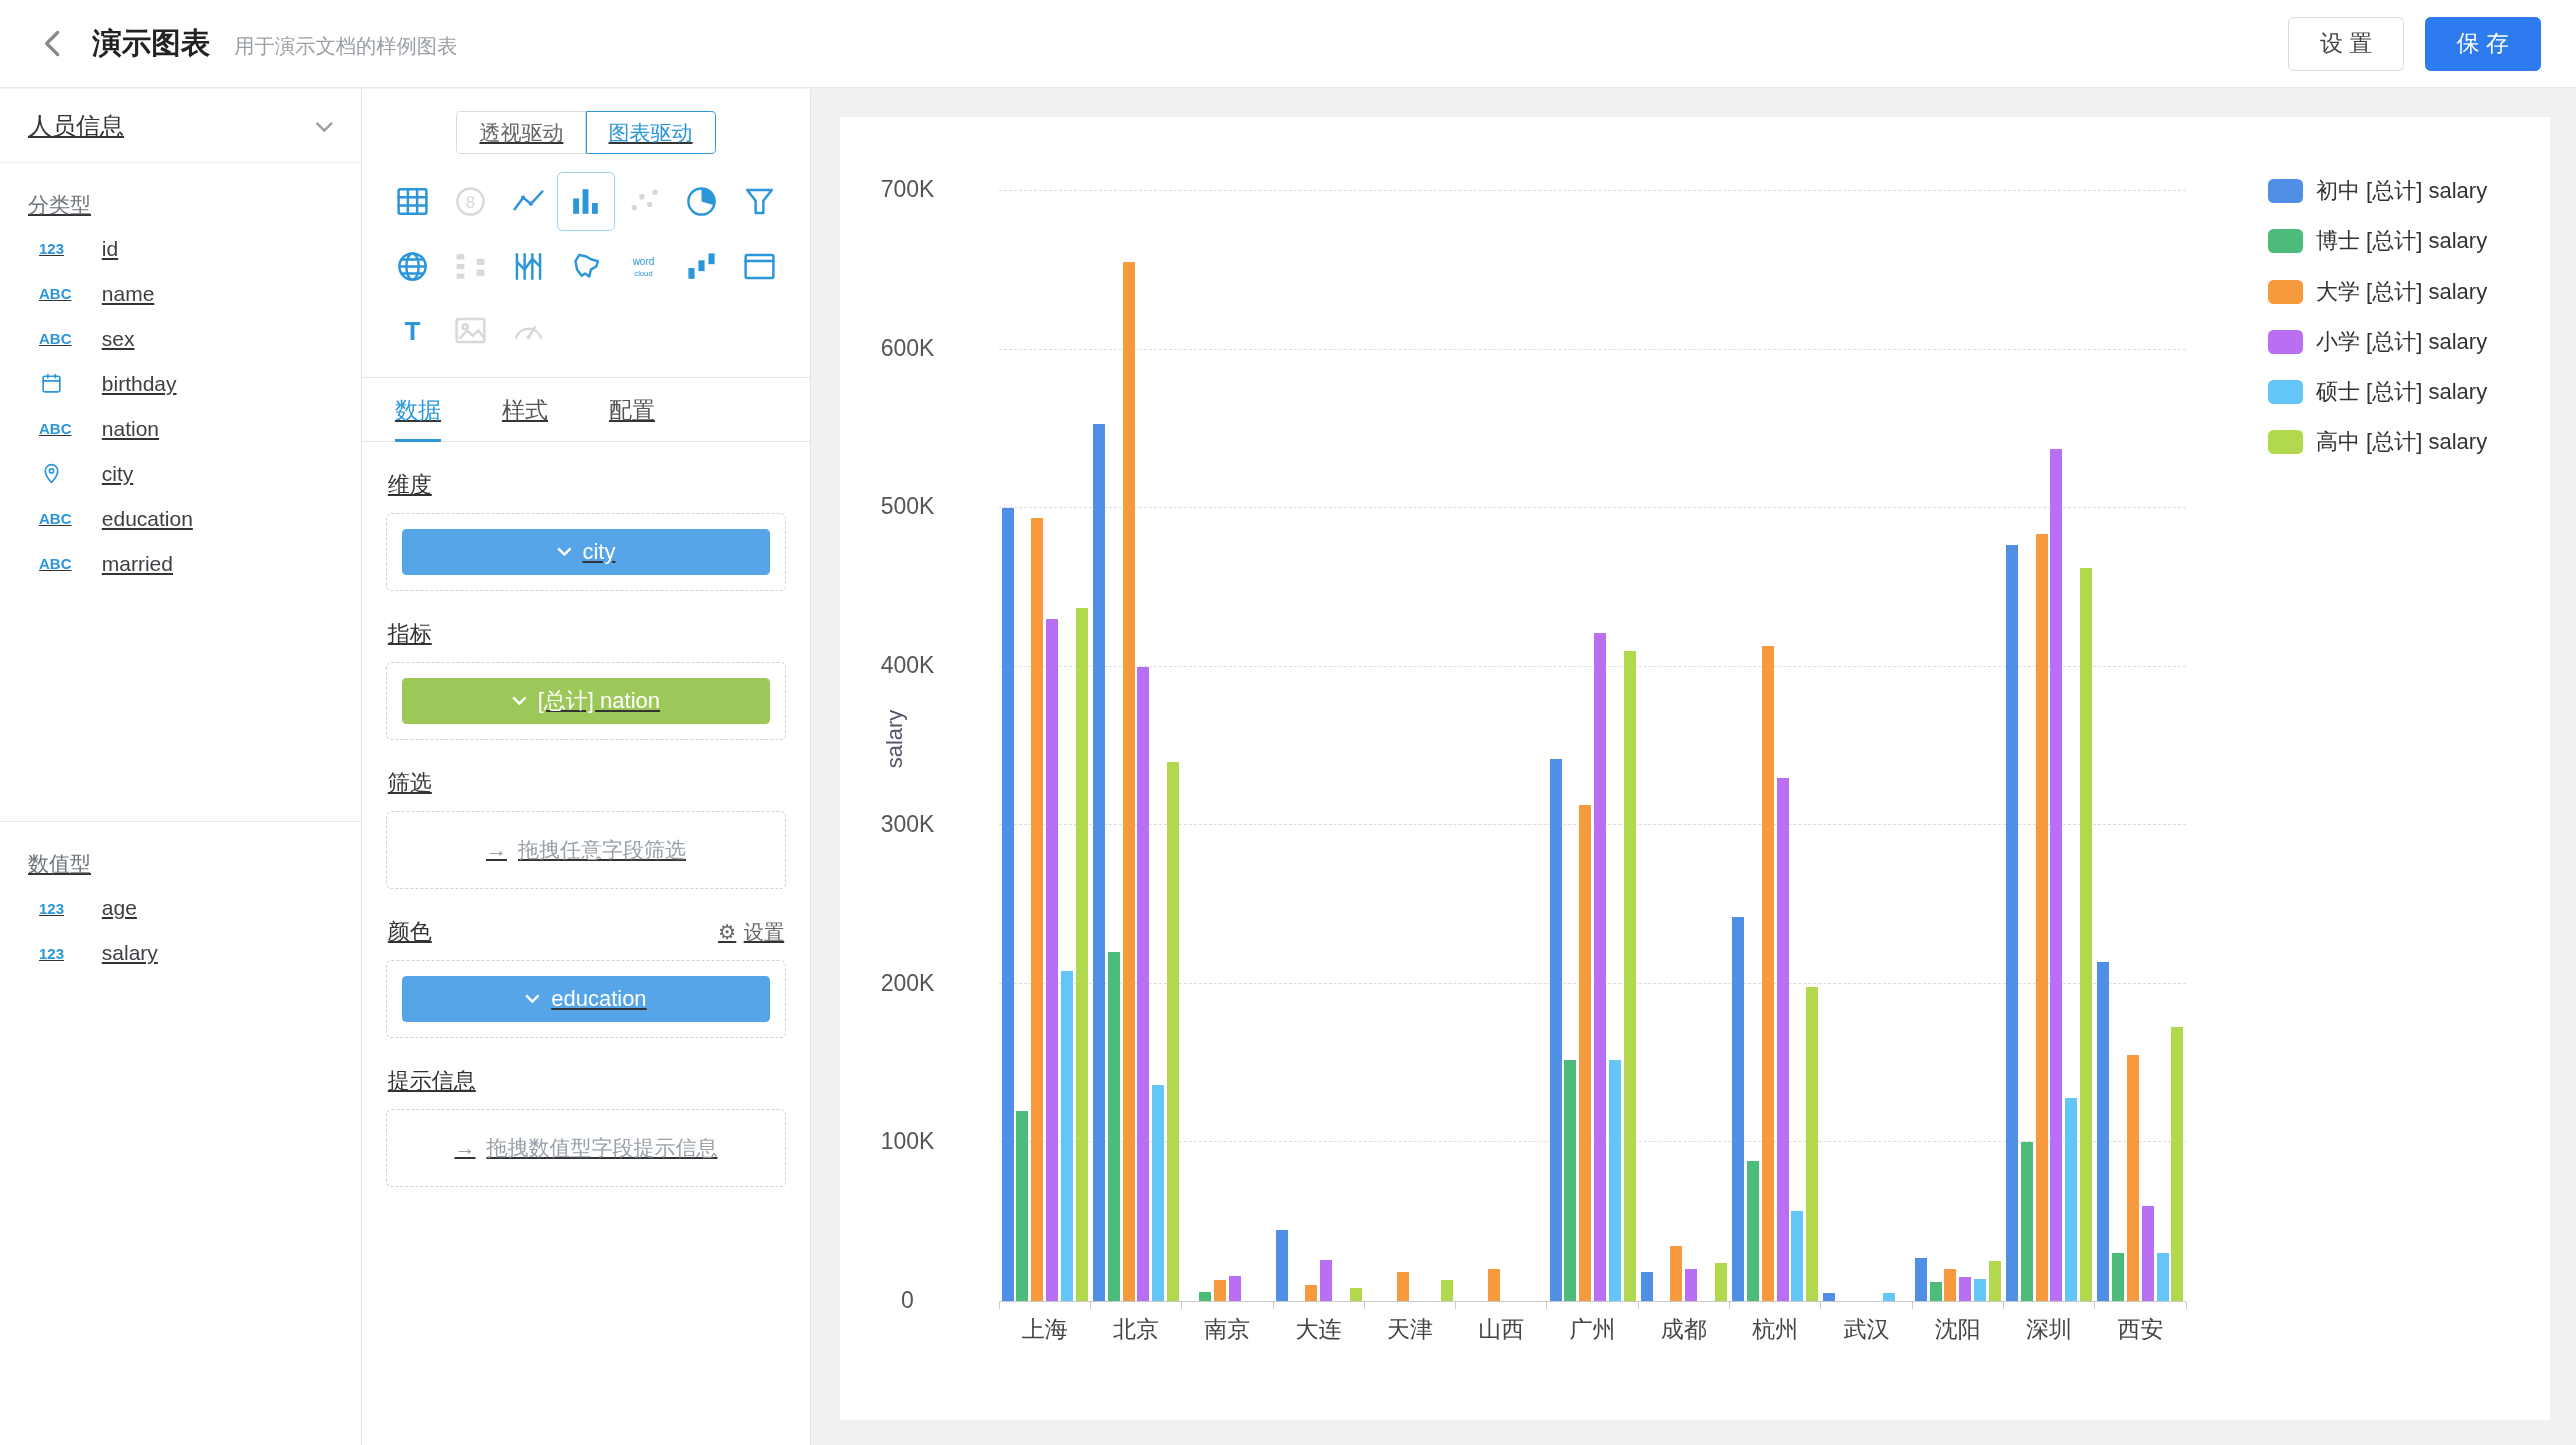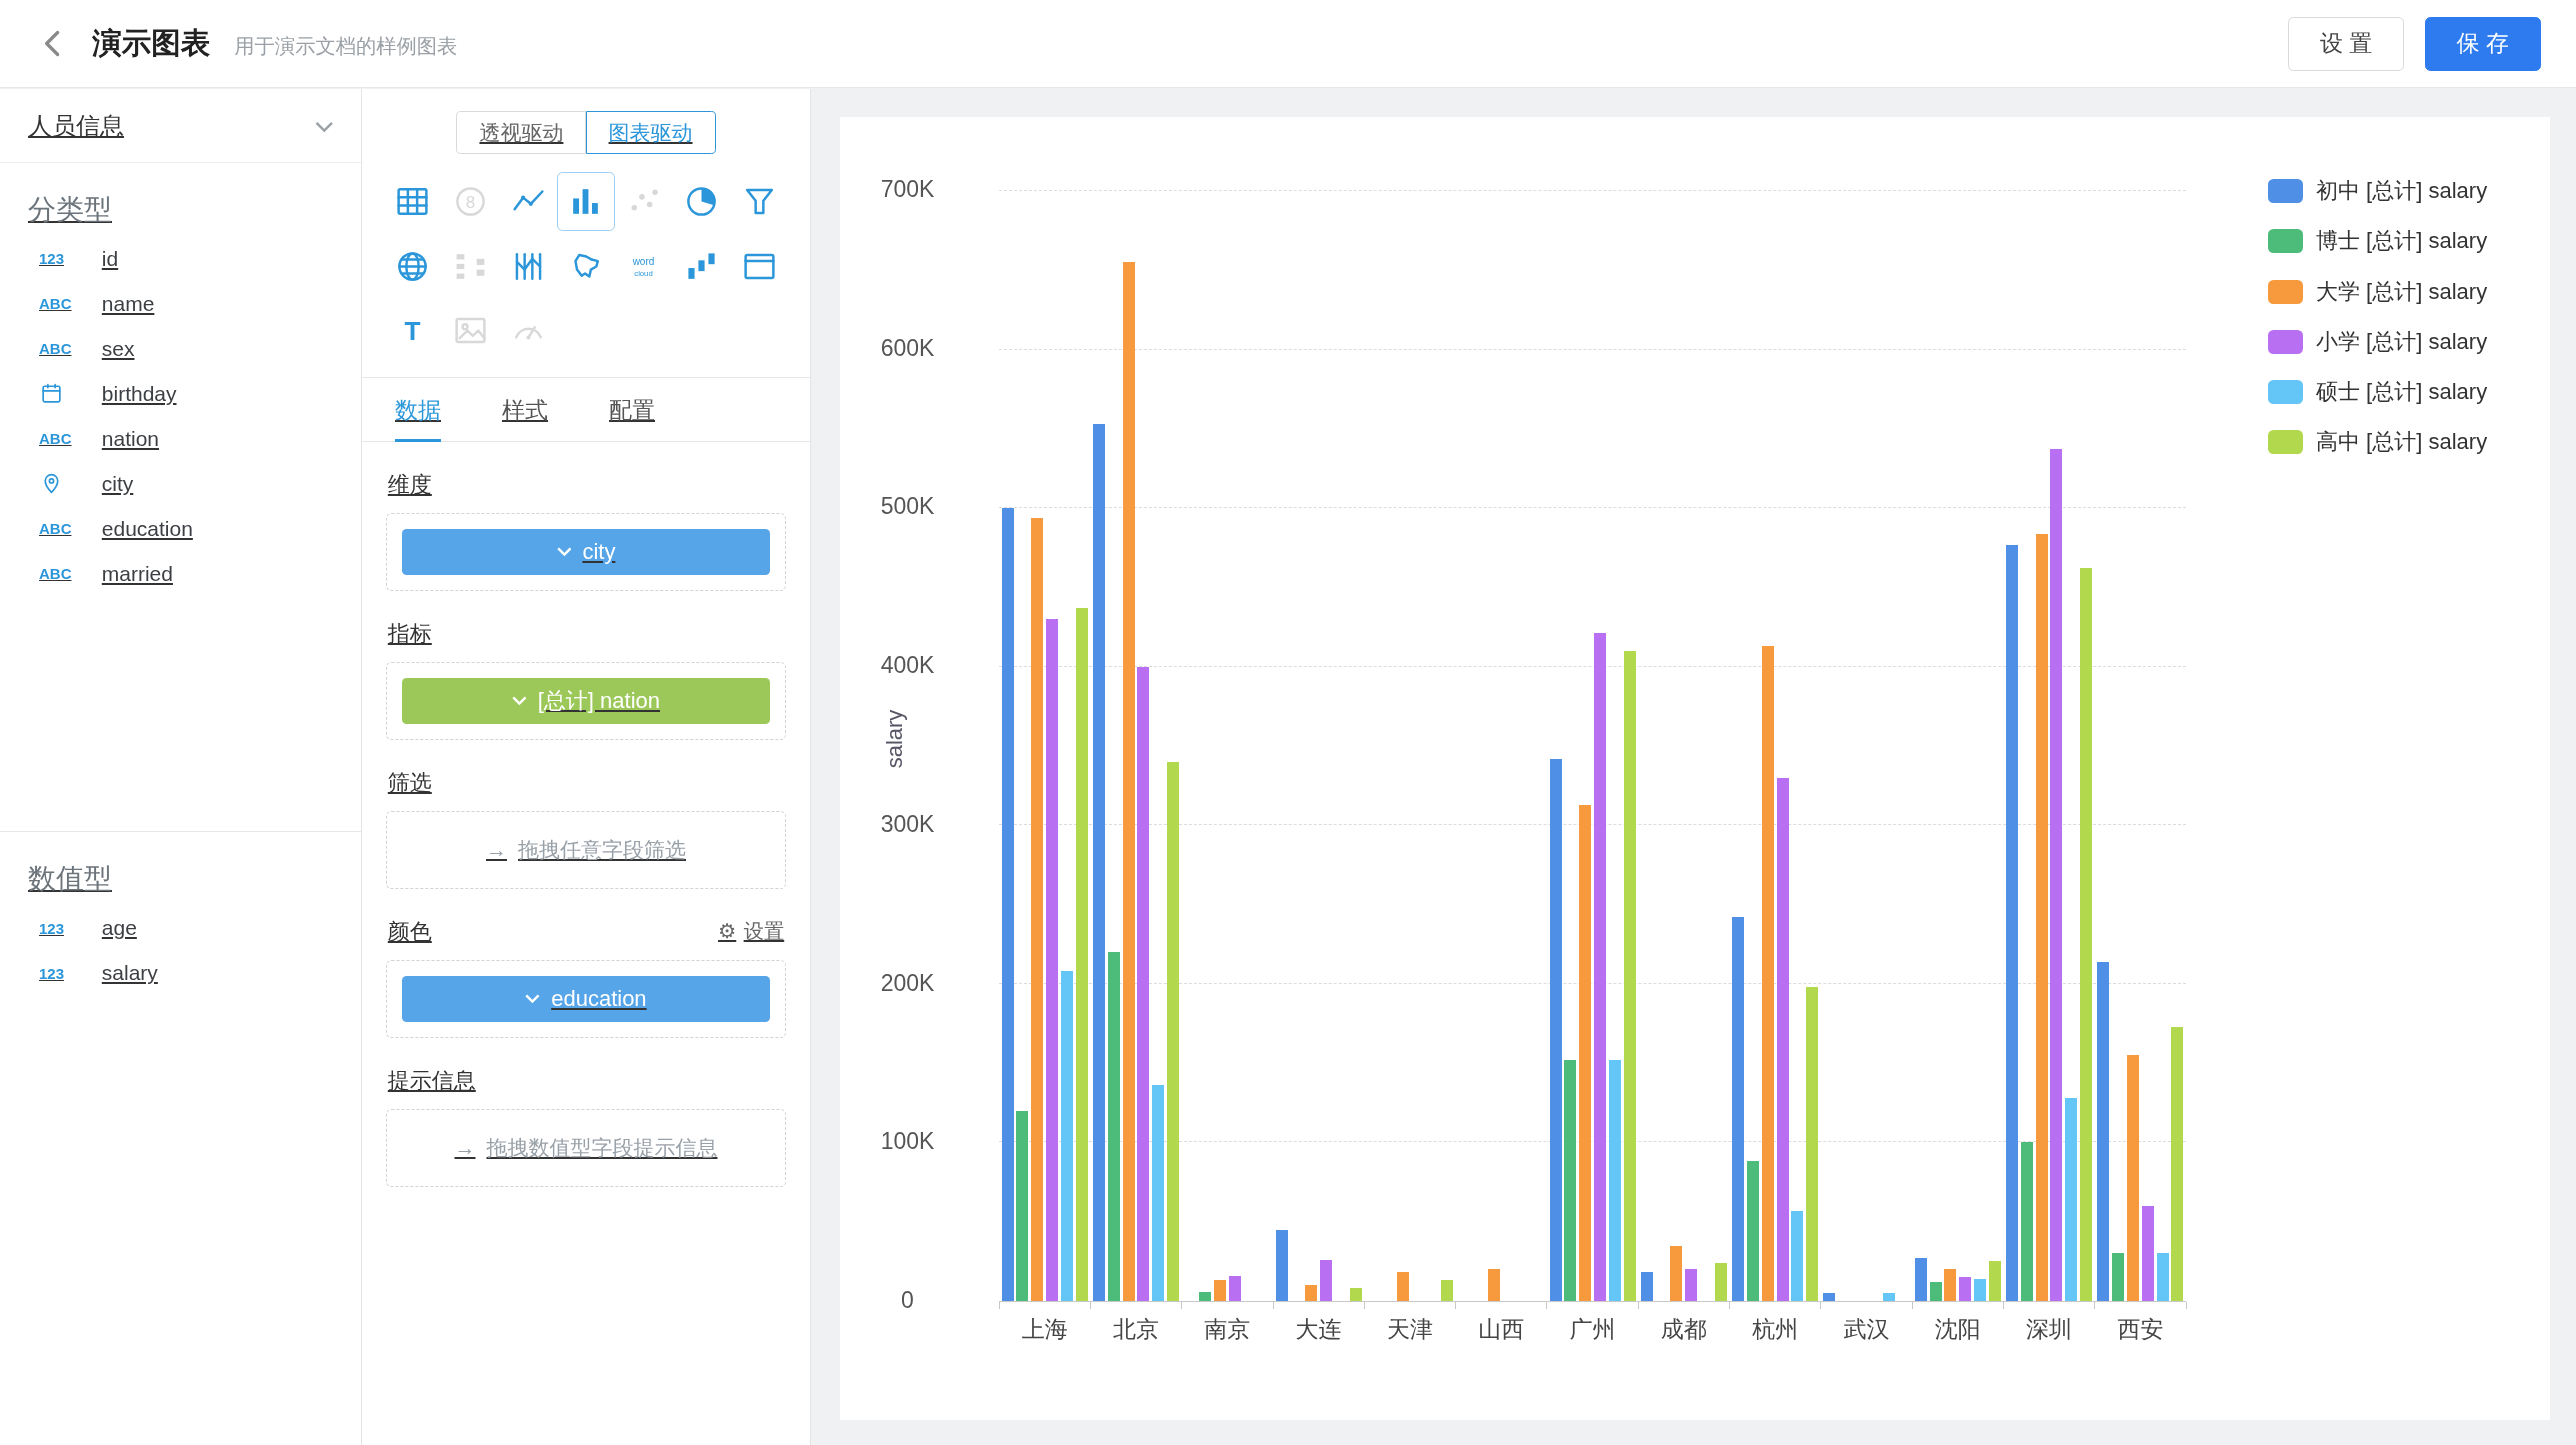--- a/index.html
+++ b/index.html
@@ -19,21 +19,21 @@
   .btn.primary { background:#2d7bee; border:0.9px solid #2d7bee; color:#fff; }
 
   
   .main { position:absolute; top:89px; left:0; right:0; bottom:0; display:flex;text-decoration:underline; }
 
   
   .sidebar { width:362px; background:#fff; border-right:0.9px solid #e4e4e4; overflow:hidden; }
   .source-row { height:74px; display:flex; align-items:center; justify-content:space-between;
                 padding:0 28px; font-size:24px; color:#333; border-bottom:0.9px solid #ededed; cursor:pointer;}
   .source-row .chev { color:#9aa0a6; }
-  .sec-heading { margin:28px 0 7.4px; padding:0 28px; font-size:28px; color:#6b737b; }
+  .sec-heading { margin:28px 0 7.4px; padding:0 28px; font-size:21px; color:#6b737b; }
   .field-row { height:45px; display:flex; align-items:center; gap:14.8px; padding:0 28px 0 39px; cursor:grab; }
   .field-badge { width:48px; color:#2b96d9; font-size:15px; font-weight:bold; display:flex; align-items:center; }
   .field-badge svg { width:25px; height:25px; }
   .field-name { font-size:21px; color:#3c3f43; }
   .sidebar-divider { margin-top:235px; border-top:0.9px solid #e8e8e8; }
 
   
   .panel { width:449px; background:#fff; border-right:0.9px solid #e4e4e4; overflow:hidden; }
   .mode-tabs { display:flex; justify-content:center; padding:22px 0 7.4px; }
   .mode-tab { height:43px; padding:0 22px; font-size:21px; background:#fff; border:0.9px solid #d9d9d9;
@@ -47,21 +47,21 @@
   .icon-cell svg { width:37px; height:37px; }
   .icon-cell.enabled { color:#2b96d9; cursor:pointer; }
   .icon-cell.disabled { color:#d8d8d8; }
   .icon-cell.selected { border:1.8px solid #9ccff3; background:#fff; }
 
   .panel-tabs { display:flex; gap:61px; padding:0 0 0 33px; border-top:0.9px solid #e6e6e6; border-bottom:0.9px solid #e6e6e6; }
   .panel-tab { padding:16.6px 0 13px; font-size:23px; color:#555; cursor:pointer; border-bottom:3.7px solid transparent; margin-bottom:-0.9px;}
   .panel-tab.active { color:#2b96d9; border-bottom-color:#2b96d9; }
 
   .panel-body { padding:0 24px; }
-  .sec-label { margin:28px 1.8px 13px; font-size:22px; color:#333; display:flex; align-items:flex-start; justify-content:space-between; }
+  .sec-label { margin:28px 1.8px 13px; font-size:22px; color:#333; display:flex; align-items:center; justify-content:space-between; }
   .settings-link { color:#666; font-size:20.3px; display:flex; align-items:center; gap:7.4px; cursor:pointer; }
   .dropzone { border:0.9px dashed #d2d2d2; border-radius:5.5px; padding:14.8px; min-height:78px;
               display:flex; align-items:center; justify-content:center; }
   .pill { flex:1; height:46px; border-radius:4.6px; display:flex; align-items:center; justify-content:center;
           gap:11px; color:#fff; font-size:22px; cursor:pointer; }
   .pill .pchev { display:flex; }
   .pill.blue { background:#56a5e8; }
   .pill.green { background:#9cc859; }
   .placeholder { color:#98a0a8; font-size:21px; display:flex; align-items:center; gap:11px; }
 

